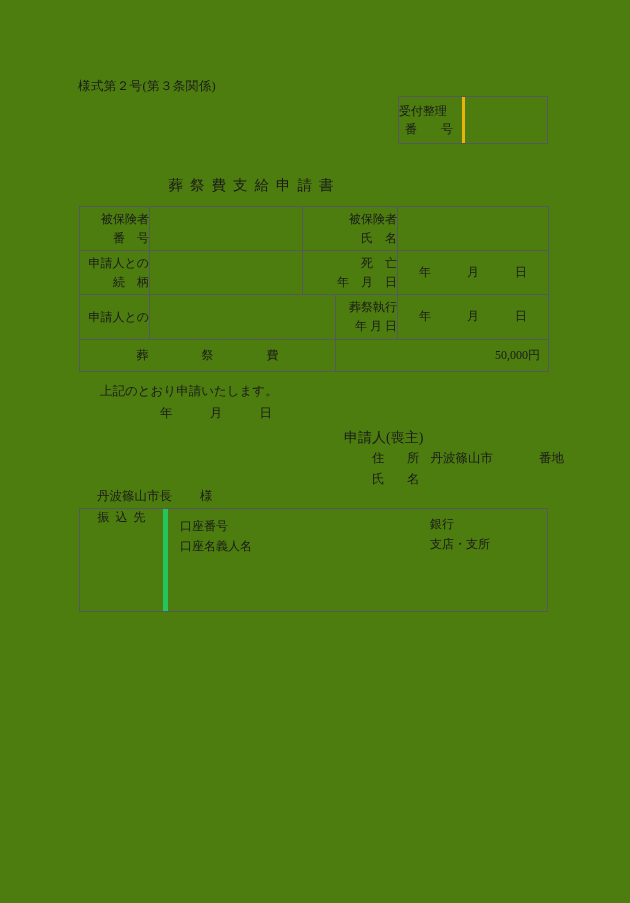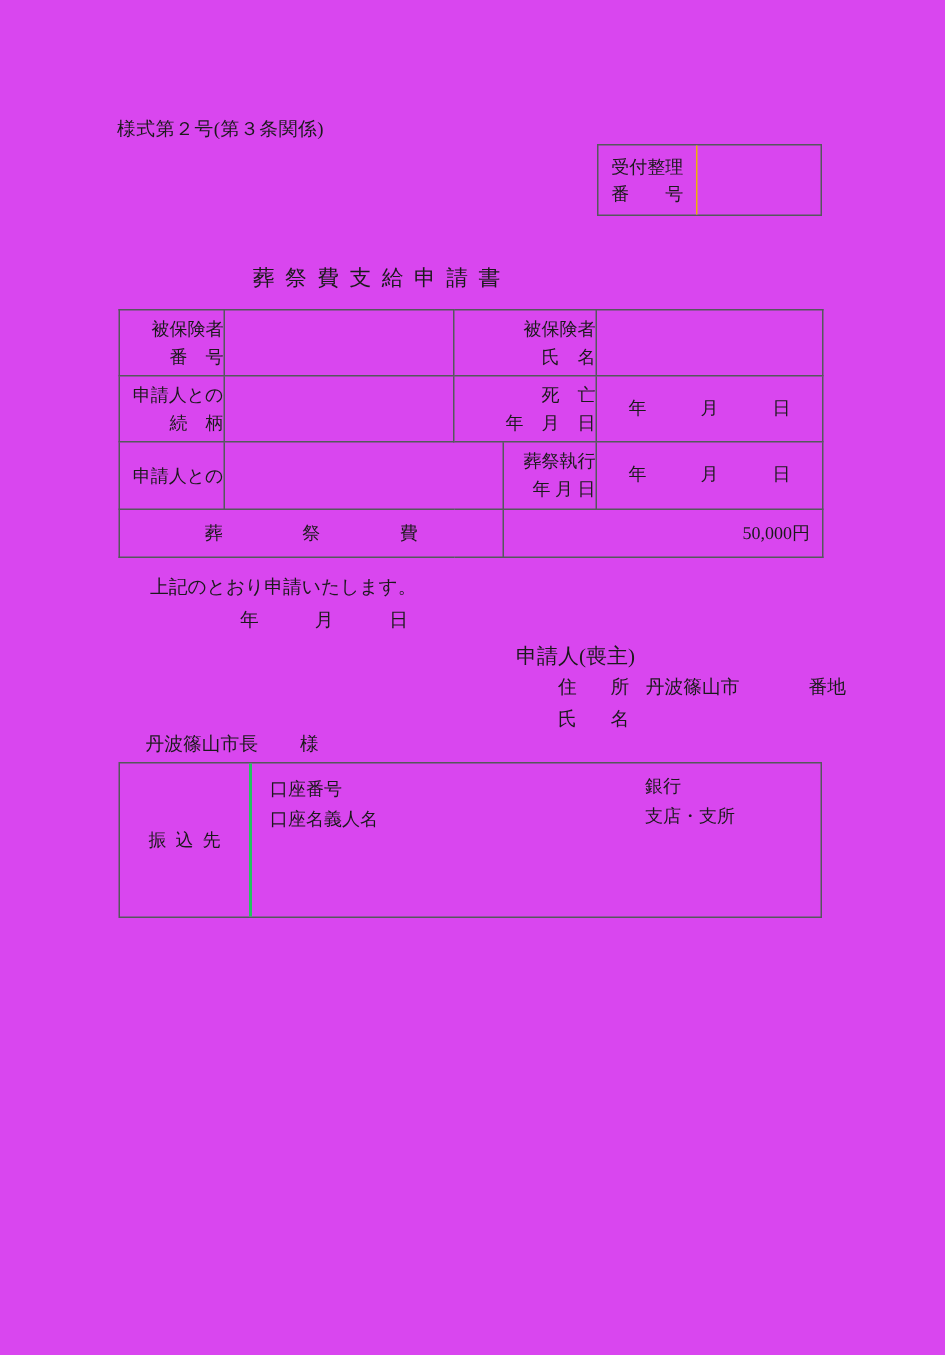--- a/index.html
+++ b/index.html
@@ -11,21 +11,21 @@
     width: 630px;
     height: 903px;
     position: relative;
     font-family: "Liberation Serif", "DejaVu Serif", serif;
     color: #1a1a1a;
     overflow: hidden;
   }
   .page {
     position: absolute;
     inset: 0;
-    background: #d946ef;
+    background: #4d7c0f;
   }
 
   
   .abs { position: absolute; }
 
   
   #form-number {
     left: 78px;
     top: 78px;
     font-size: 12.5px;
@@ -38,26 +38,25 @@
     left: 398px;
     top: 96px;
     width: 150px;
     height: 48px;
     border: 1px solid #55585c;
     display: flex;
     box-sizing: border-box;
   }
   #receipt-box .rb-label {
     width: 66px;
-    border-right: 1px solid #eab308;
+    border-right: 3px solid #eab308;
     box-sizing: border-box;
     display: flex;
     flex-direction: column;
     justify-content: center;
-    align-items: center;
     font-size: 12px;
     line-height: 1.5;
   }
   #receipt-box .rb-label .l2 {
     letter-spacing: 6px;
     text-indent: 6px;
   }
   #receipt-box .rb-value {
     flex: 1;
   }
@@ -181,24 +180,23 @@
     top: 508px;
     width: 469px;
     height: 104px;
     border: 1px solid #55585c;
     box-sizing: border-box;
     display: flex;
     font-size: 12px;
   }
   #bank-label {
     width: 88px;
-    border-right: 2px solid #22c55e;
-    box-sizing: border-box;
-    display: flex;
-    align-items: center;
+    border-right: 5px solid #22c55e;
+    box-sizing: border-box;
+    display: flex;
     justify-content: center;
   }
   #bank-label .bl-inner {
     letter-spacing: 6px;
     text-indent: 6px;
   }
   #bank-fields {
     flex: 1;
     padding: 7px 0 0 12px;
     box-sizing: border-box;

